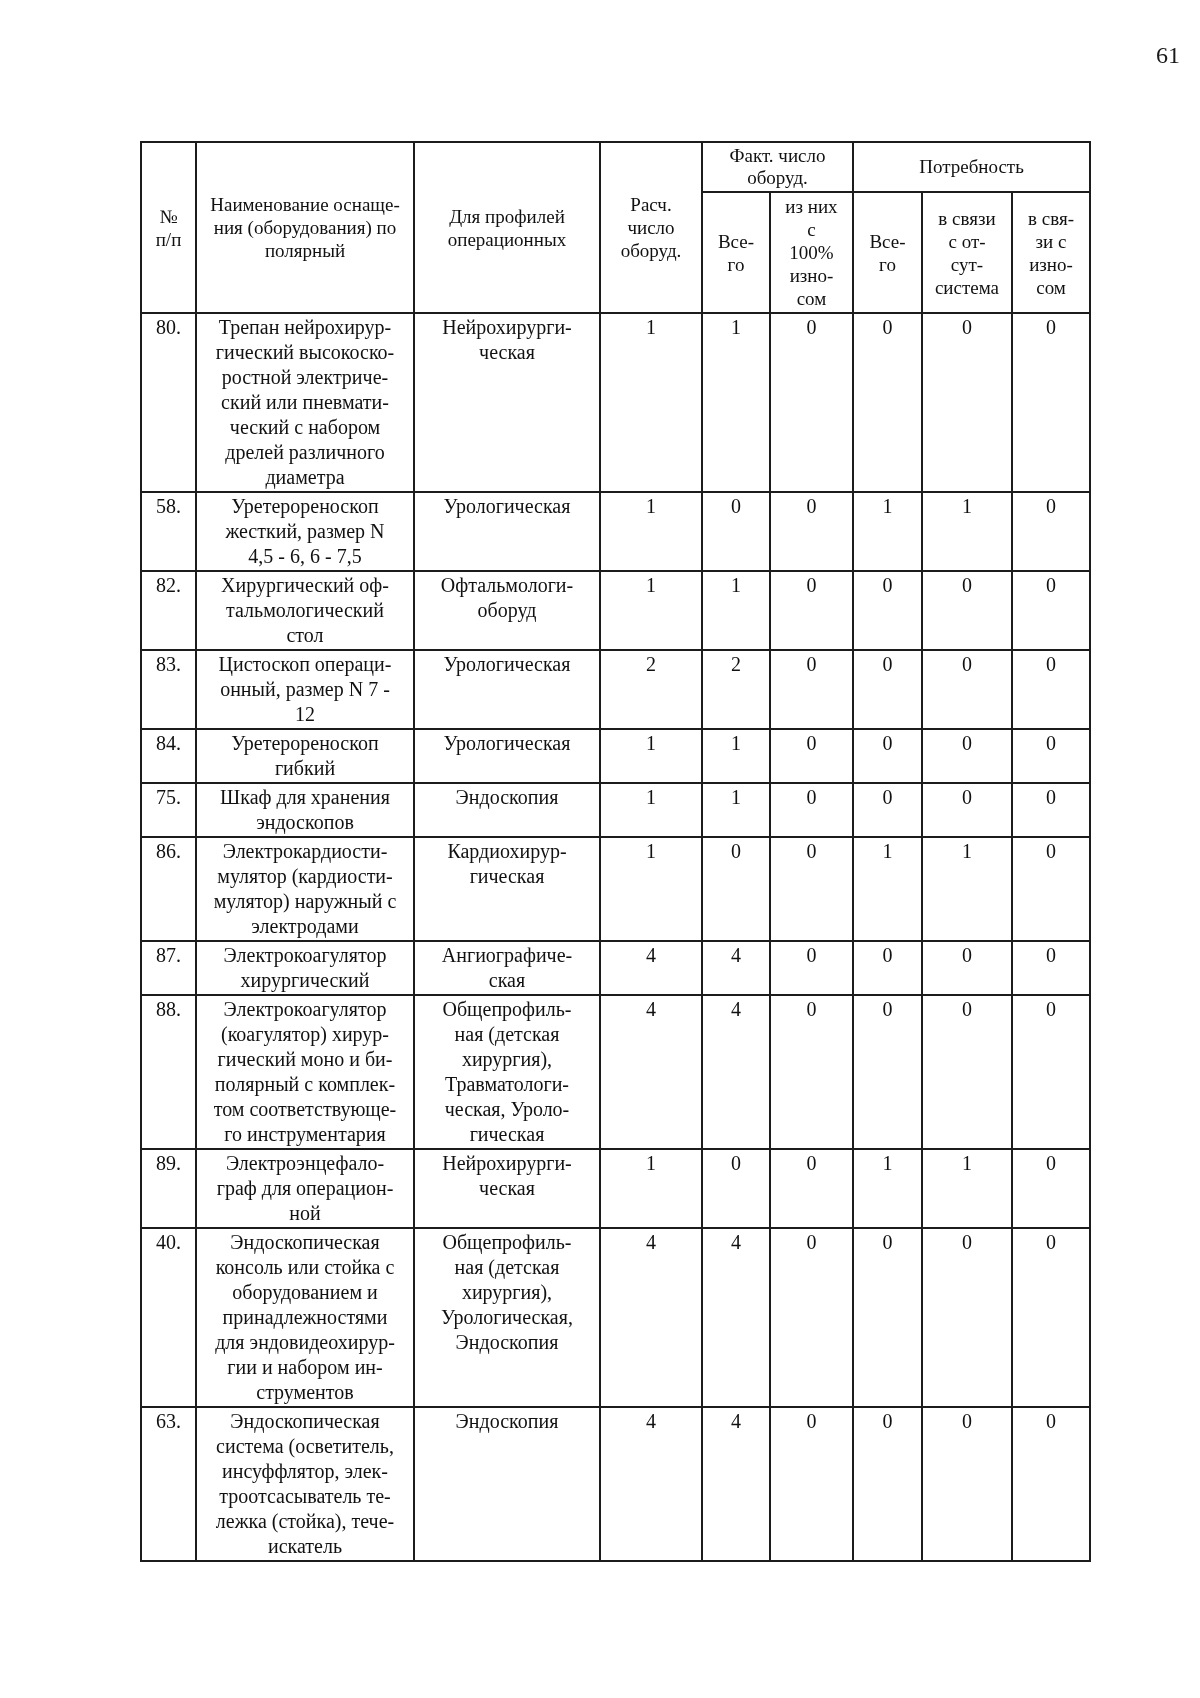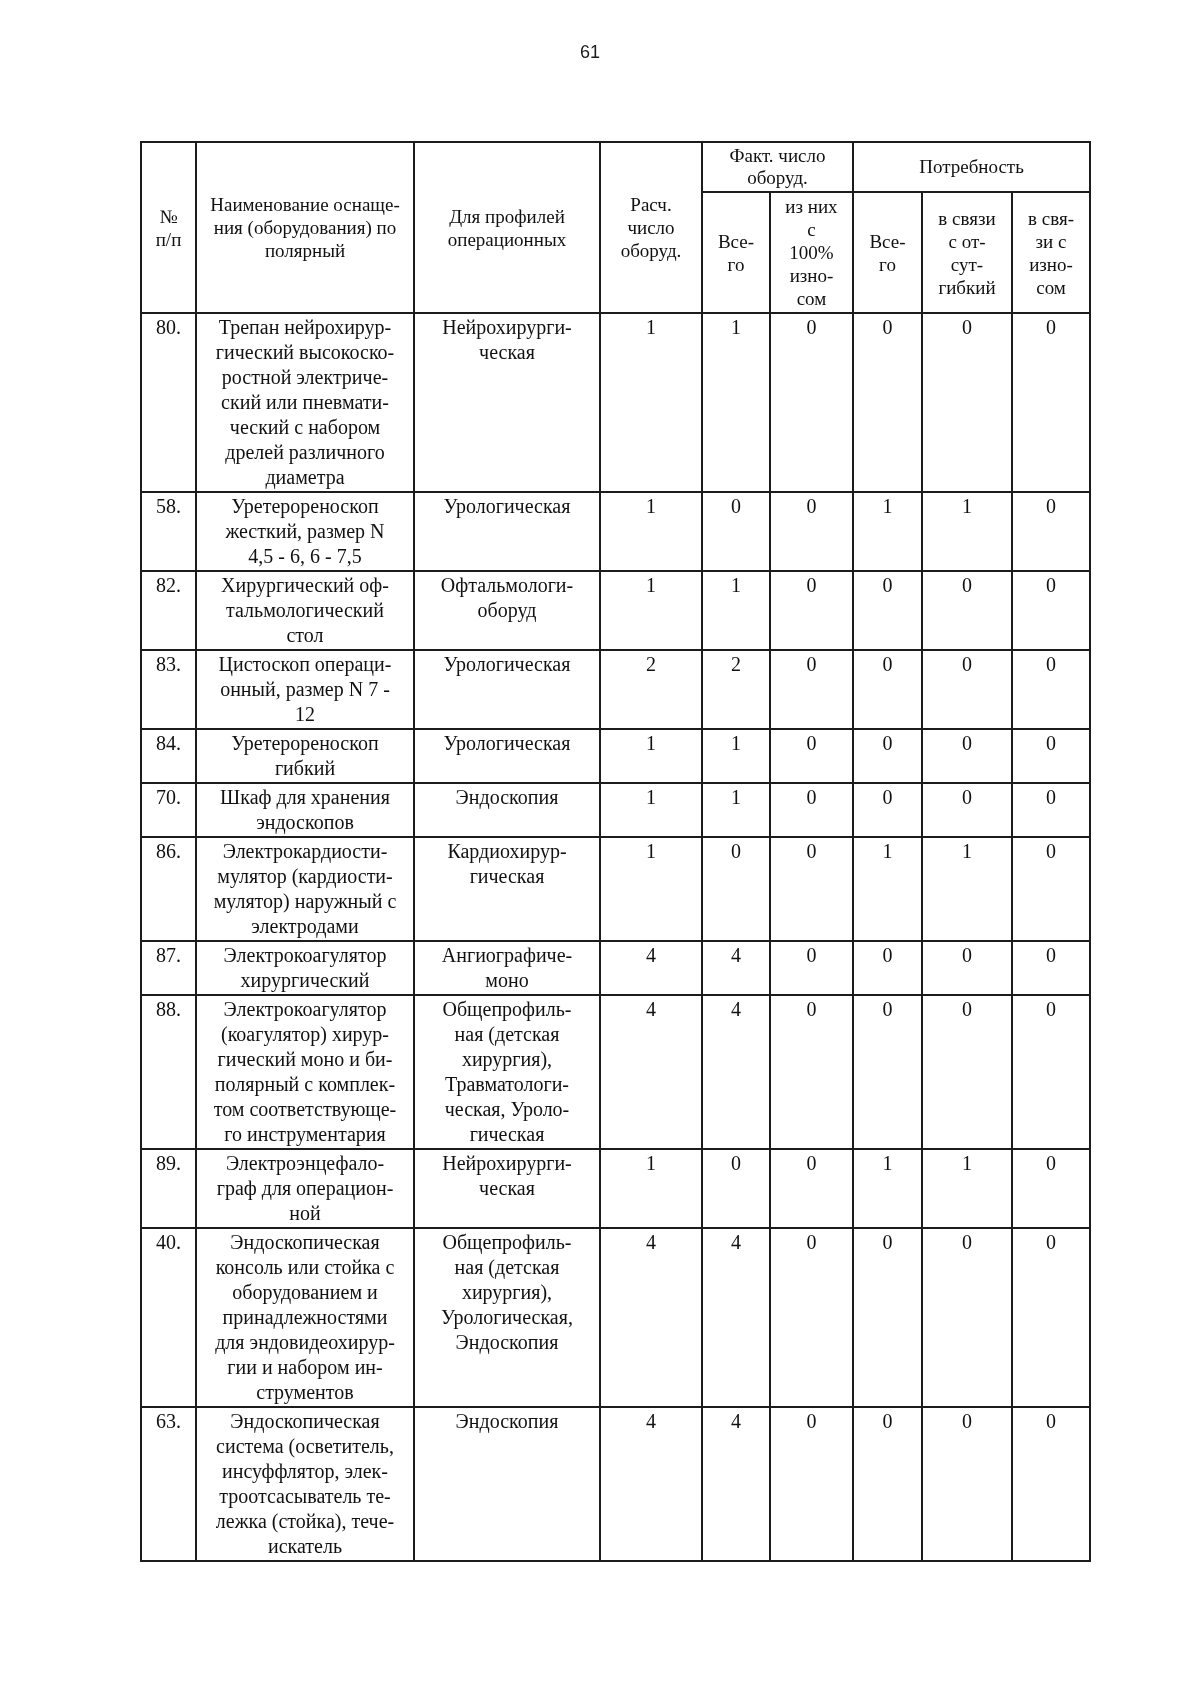--- a/index.html
+++ b/index.html
@@ -12,23 +12,23 @@
     width: 1200px;
     height: 1698px;
     font-family: "Liberation Serif", serif;
     color: #111111;
   }
   .page-number {
     position: absolute;
     top: 42px;
     left: 0;
     width: 1180px;
-    text-align: center;
-    font-family: Liberation Sans, sans-serif;
-    font-size: 18px;
+    text-align: right;
+    font-family: Liberation Serif, serif;
+    font-size: 24px;
     color: #1a1a1a;
   }
   table.equip {
     position: absolute;
     left: 140px;
     top: 141px;
     width: 949px;
     border-collapse: collapse;
     table-layout: fixed;
   }
@@ -97,21 +97,21 @@
       <th>из них
 с
 100%
 изно-
 сом</th>
       <th>Все-
 го</th>
       <th>в связи
 с от-
 сут-
-гибкий</th>
+система</th>
       <th>в свя-
 зи с
 изно-
 сом</th>
     </tr>
   </thead>
   <tbody>
     <tr>
       <td>80.</td>
       <td>Трепан нейрохирур-
@@ -176,21 +176,21 @@
 гибкий</td>
       <td>Урологическая</td>
       <td>1</td>
       <td>1</td>
       <td>0</td>
       <td>0</td>
       <td>0</td>
       <td>0</td>
     </tr>
     <tr>
-      <td>70.</td>
+      <td>75.</td>
       <td>Шкаф для хранения
 эндоскопов</td>
       <td>Эндоскопия</td>
       <td>1</td>
       <td>1</td>
       <td>0</td>
       <td>0</td>
       <td>0</td>
       <td>0</td>
     </tr>
@@ -207,21 +207,21 @@
       <td>0</td>
       <td>1</td>
       <td>1</td>
       <td>0</td>
     </tr>
     <tr>
       <td>87.</td>
       <td>Электрокоагулятор
 хирургический</td>
       <td>Ангиографиче-
-моно</td>
+ская</td>
       <td>4</td>
       <td>4</td>
       <td>0</td>
       <td>0</td>
       <td>0</td>
       <td>0</td>
     </tr>
     <tr>
       <td>88.</td>
       <td>Электрокоагулятор

